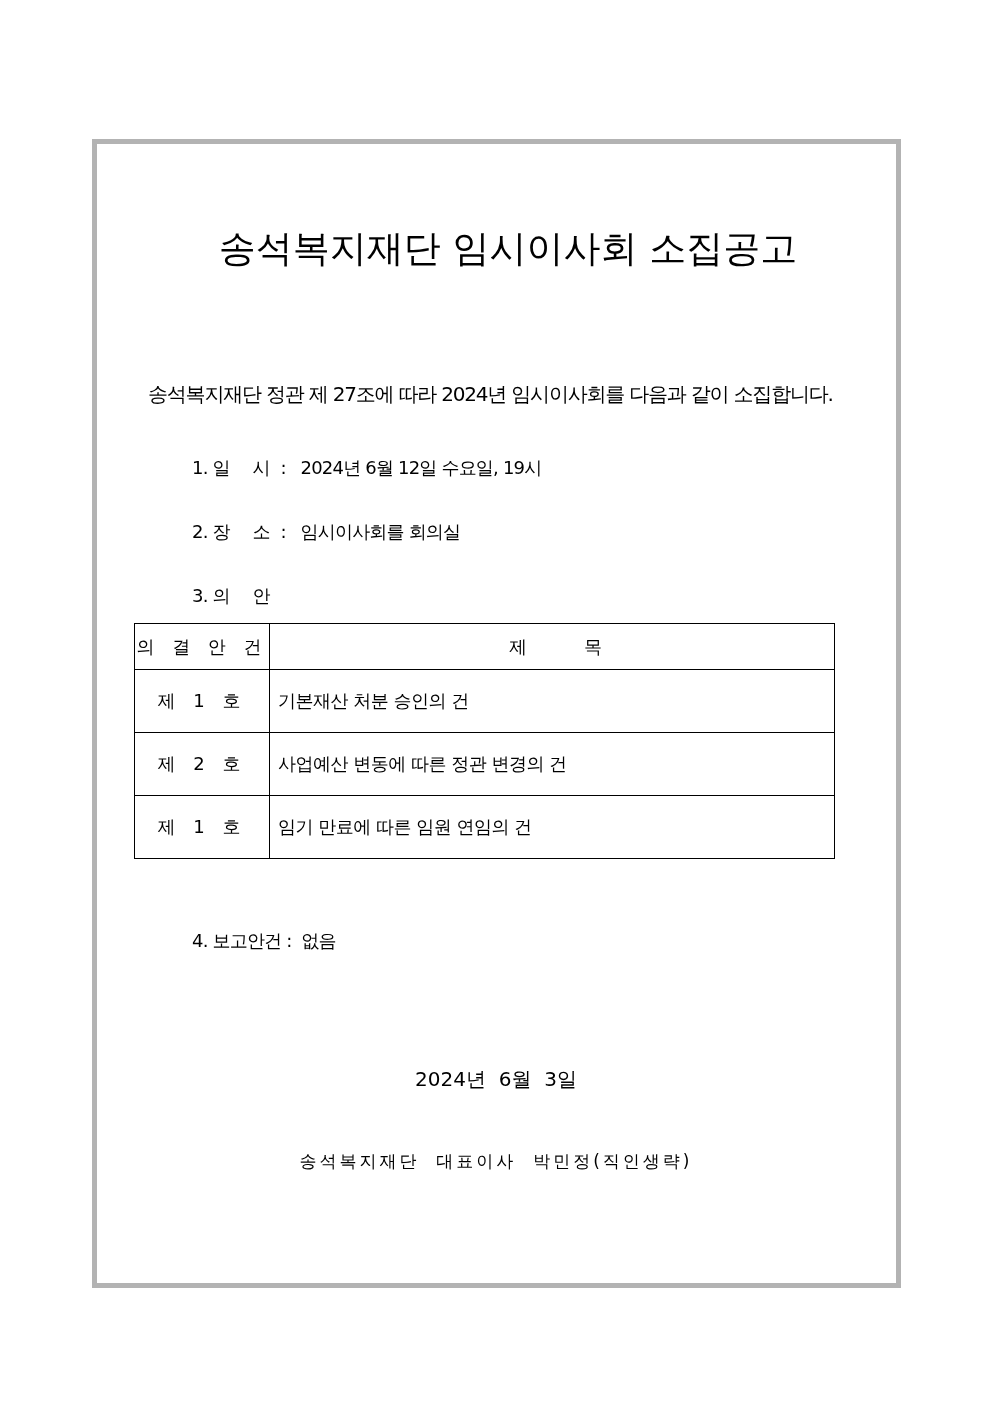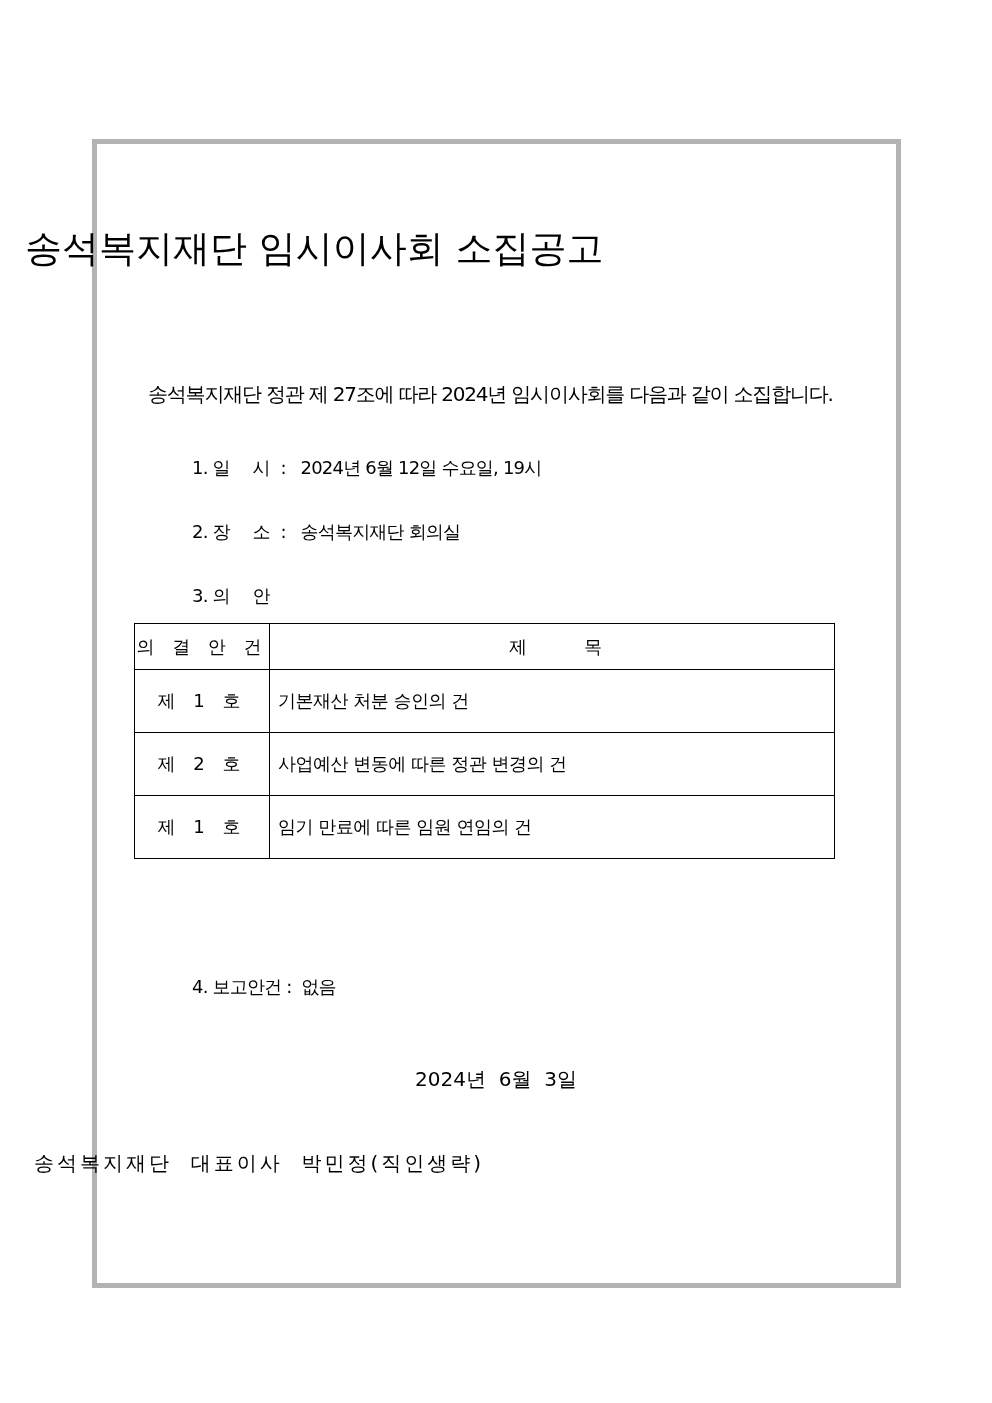--- a/index.html
+++ b/index.html
@@ -7,21 +7,21 @@
     width: 992px; height: 1403px; background: #ffffff; position: relative;
     font-family: "DejaVu Sans", "Liberation Sans", sans-serif; color: #000;
   }
   .frame {
     position: absolute; left: 92px; top: 139px;
     width: 799px; height: 1139px;
     border: 5px solid #b3b3b3;
   }
   .title {
     position: absolute; left: 0; right: 1px; top: 224px;
-    text-align: left; font-size: 37px; letter-spacing: 0px;
+    text-align: center; font-size: 37px; letter-spacing: 0px;
     font-weight: normal;
     margin-left: 25px;
   }
   .intro {
     position: absolute; left: 148px; top: 381px; width: 700px;
     font-size: 20px; letter-spacing: -1.2px; white-space: nowrap;
   }
   .item {
     position: absolute; left: 192px; font-size: 18px; letter-spacing: -0.8px; white-space: nowrap;
   }
@@ -37,43 +37,43 @@
   .agenda th { height: 43px; }
   .agenda td { height: 60px; }
   .agenda .c1 { width: 132px; text-align: center; letter-spacing: 6px; }
   .agenda .c2 { text-align: left; padding-left: 8px; letter-spacing: -0.5px; }
   .agenda th.c2 { text-align: center; letter-spacing: 0; }
   .date {
     position: absolute; left: 0; right: 0; top: 1066px; text-align: center;
     font-size: 20px;
   }
   .signer {
-    position: absolute; left: 0; right: 0; top: 1150px; text-align: left;
-    font-size: 20px; letter-spacing: 3px; padding-left: 34px;
+    position: absolute; left: 0; right: 0; top: 1150px; text-align: center;
+    font-size: 17px; letter-spacing: 3px;
   }
 </style>
 </head>
 <body>
 
 <div class="frame"></div>
 
 <div class="title">송석복지재단 임시이사회 소집공고</div>
 
 <div class="intro">송석복지재단 정관 제 27조에 따라 2024년 임시이사회를 다음과 같이 소집합니다.</div>
 
 <div class="item" style="top:456px;">
   <span>1.</span>
   <span class="k1">일</span><span class="k2">시</span><span>:</span>&nbsp;&nbsp;
   <span>2024년 6월 12일 수요일, 19시</span>
 </div>
 
 <div class="item" style="top:520px;">
   <span>2.</span>
   <span class="k1">장</span><span class="k2">소</span><span>:</span>&nbsp;&nbsp;
-  <span>송석복지재단 회의실</span>
+  <span>임시이사회를 회의실</span>
 </div>
 
 <div class="item" style="top:584px;">
   <span>3.</span>
   <span class="k1">의</span><span class="k2">안</span>
 </div>
 
 <table class="agenda">
   <tbody>
       <tr>
@@ -88,21 +88,21 @@
     <td class="c1">제 2 호</td>
     <td class="c2">사업예산 변동에 따른 정관 변경의 건</td>
   </tr>
   <tr>
     <td class="c1">제 1 호</td>
     <td class="c2">임기 만료에 따른 임원 연임의 건</td>
   </tr>
 </tbody>
   </table>
 
-<div class="item" style="top:929px;margin-top:46px;">
+<div class="item" style="top:929px;">
   <span>4.</span>
   <span>보고안건</span>
   <span>:</span>&nbsp;
   <span>없음</span>
 </div>
 
 <div class="date" style="white-space:pre;">2024년  6월  3일</div>
 
 <div class="signer" style="white-space:pre;">송석복지재단  대표이사  박민정(직인생략)</div>
 

